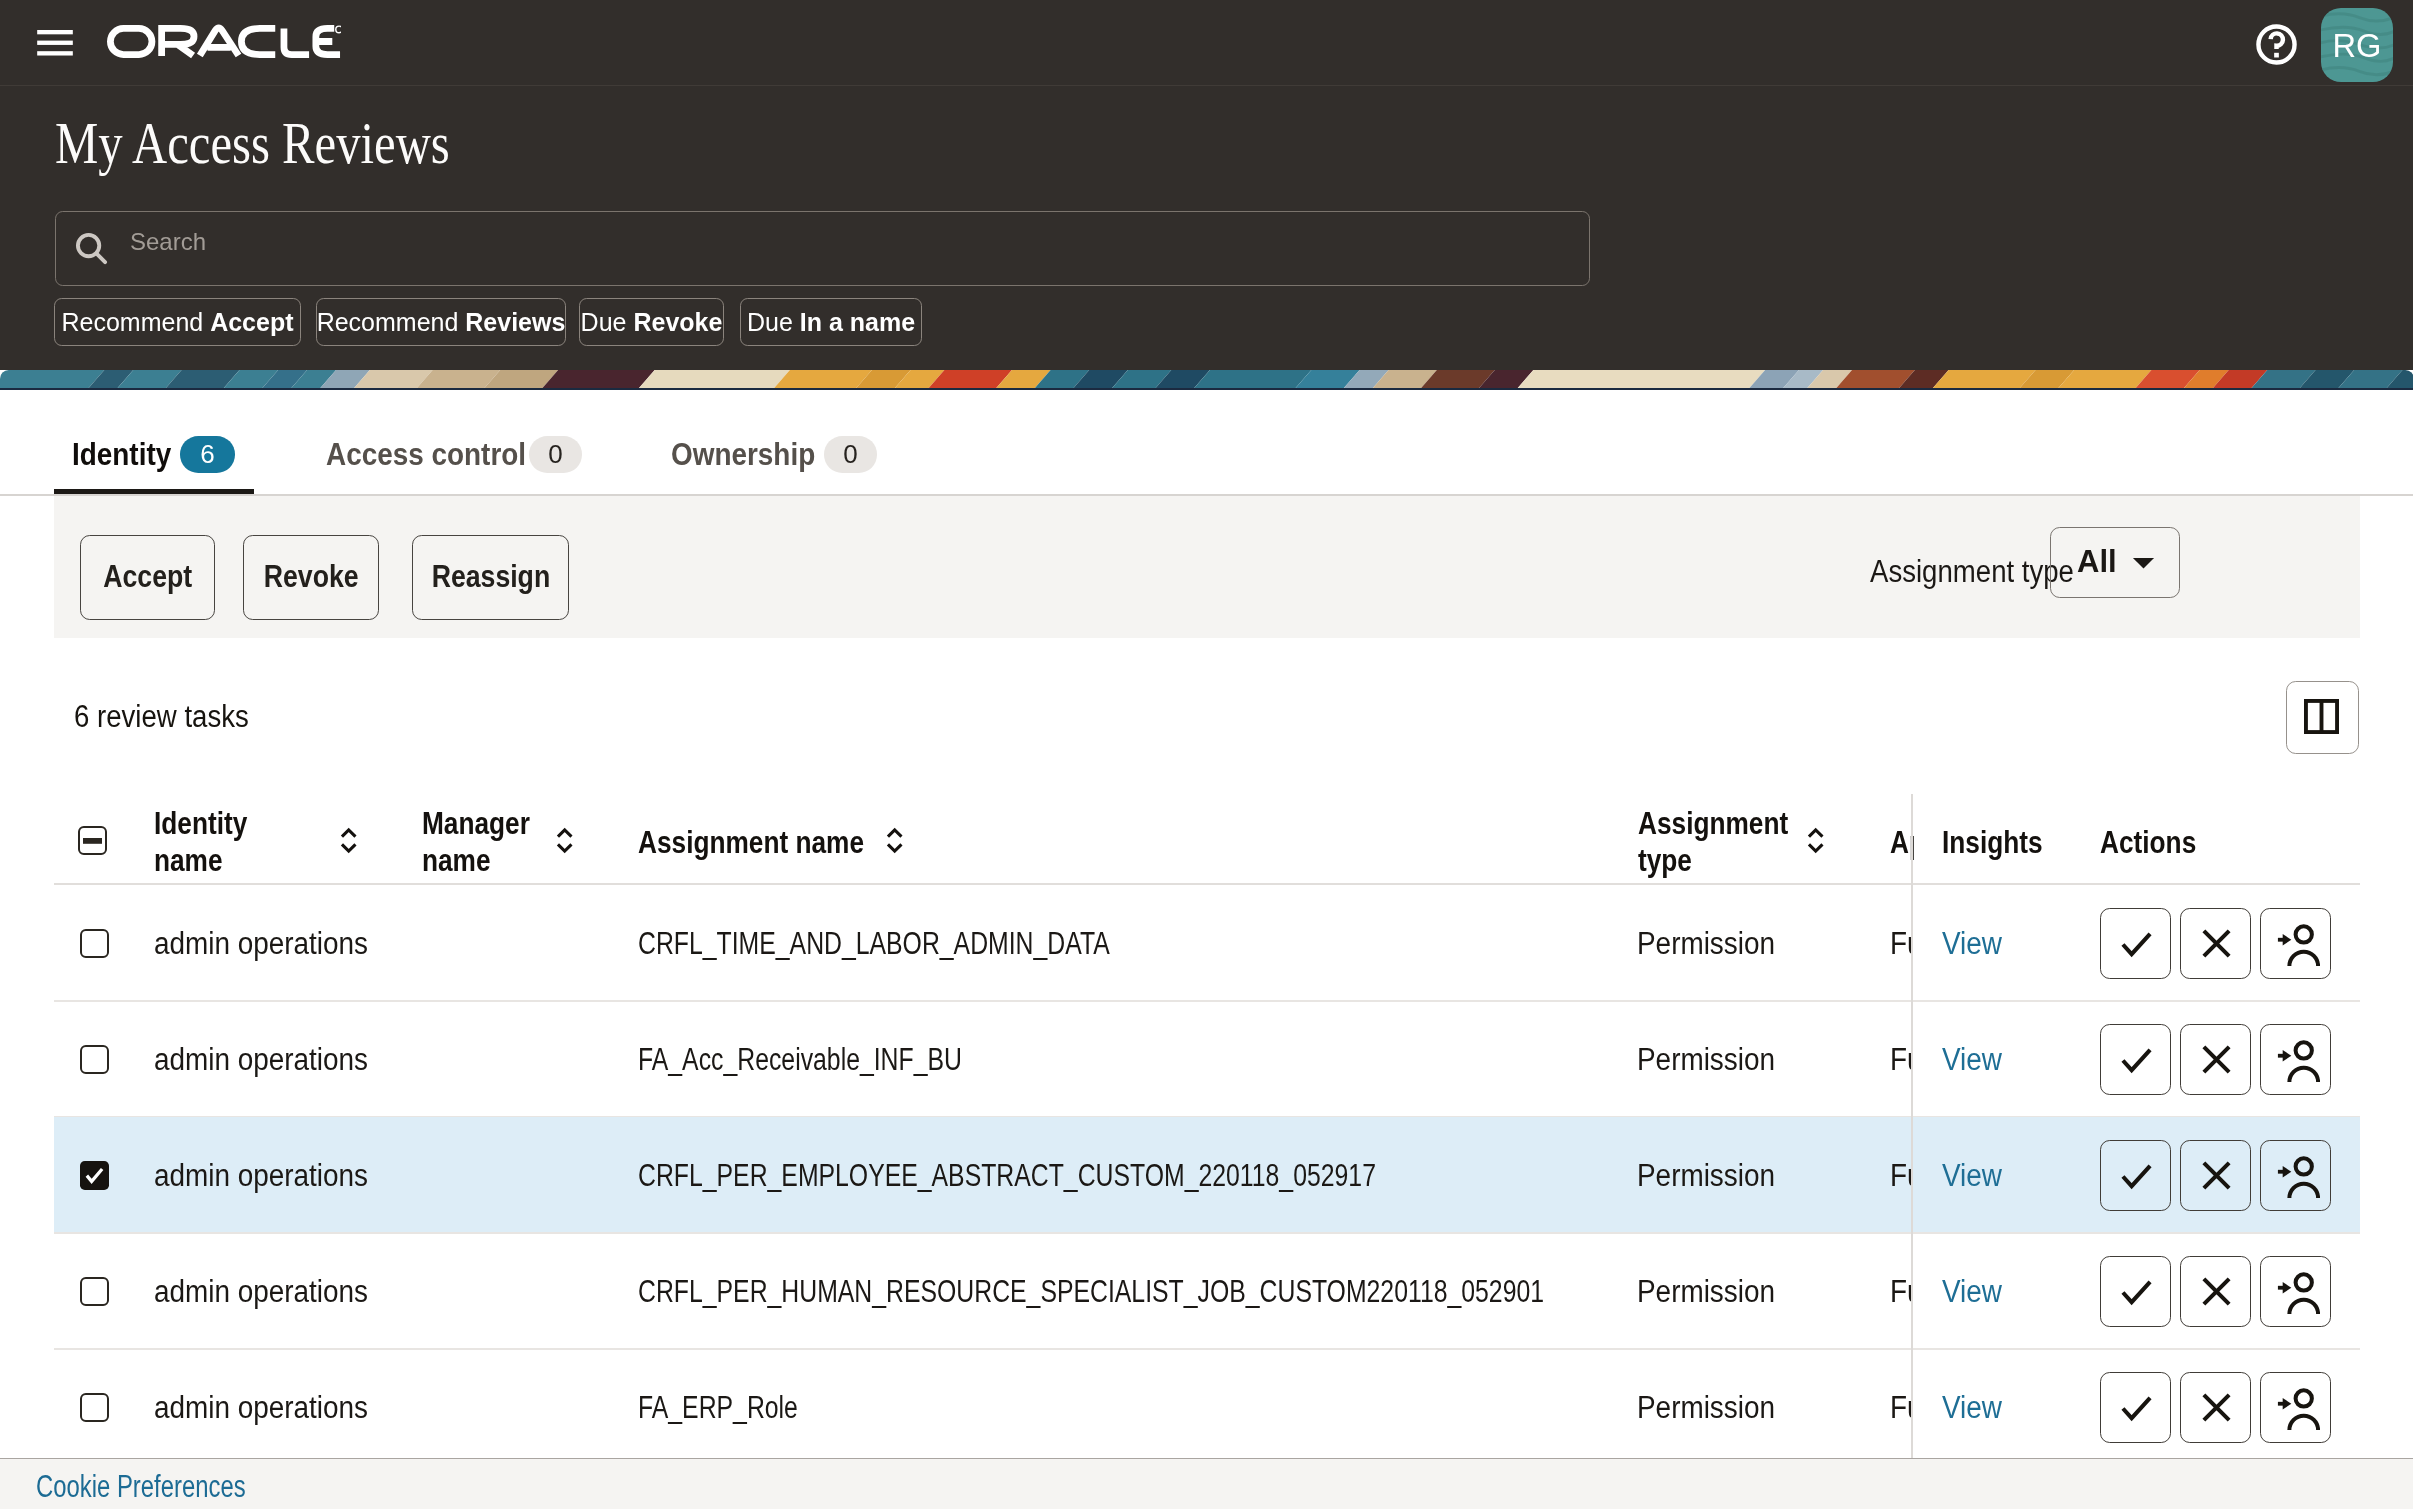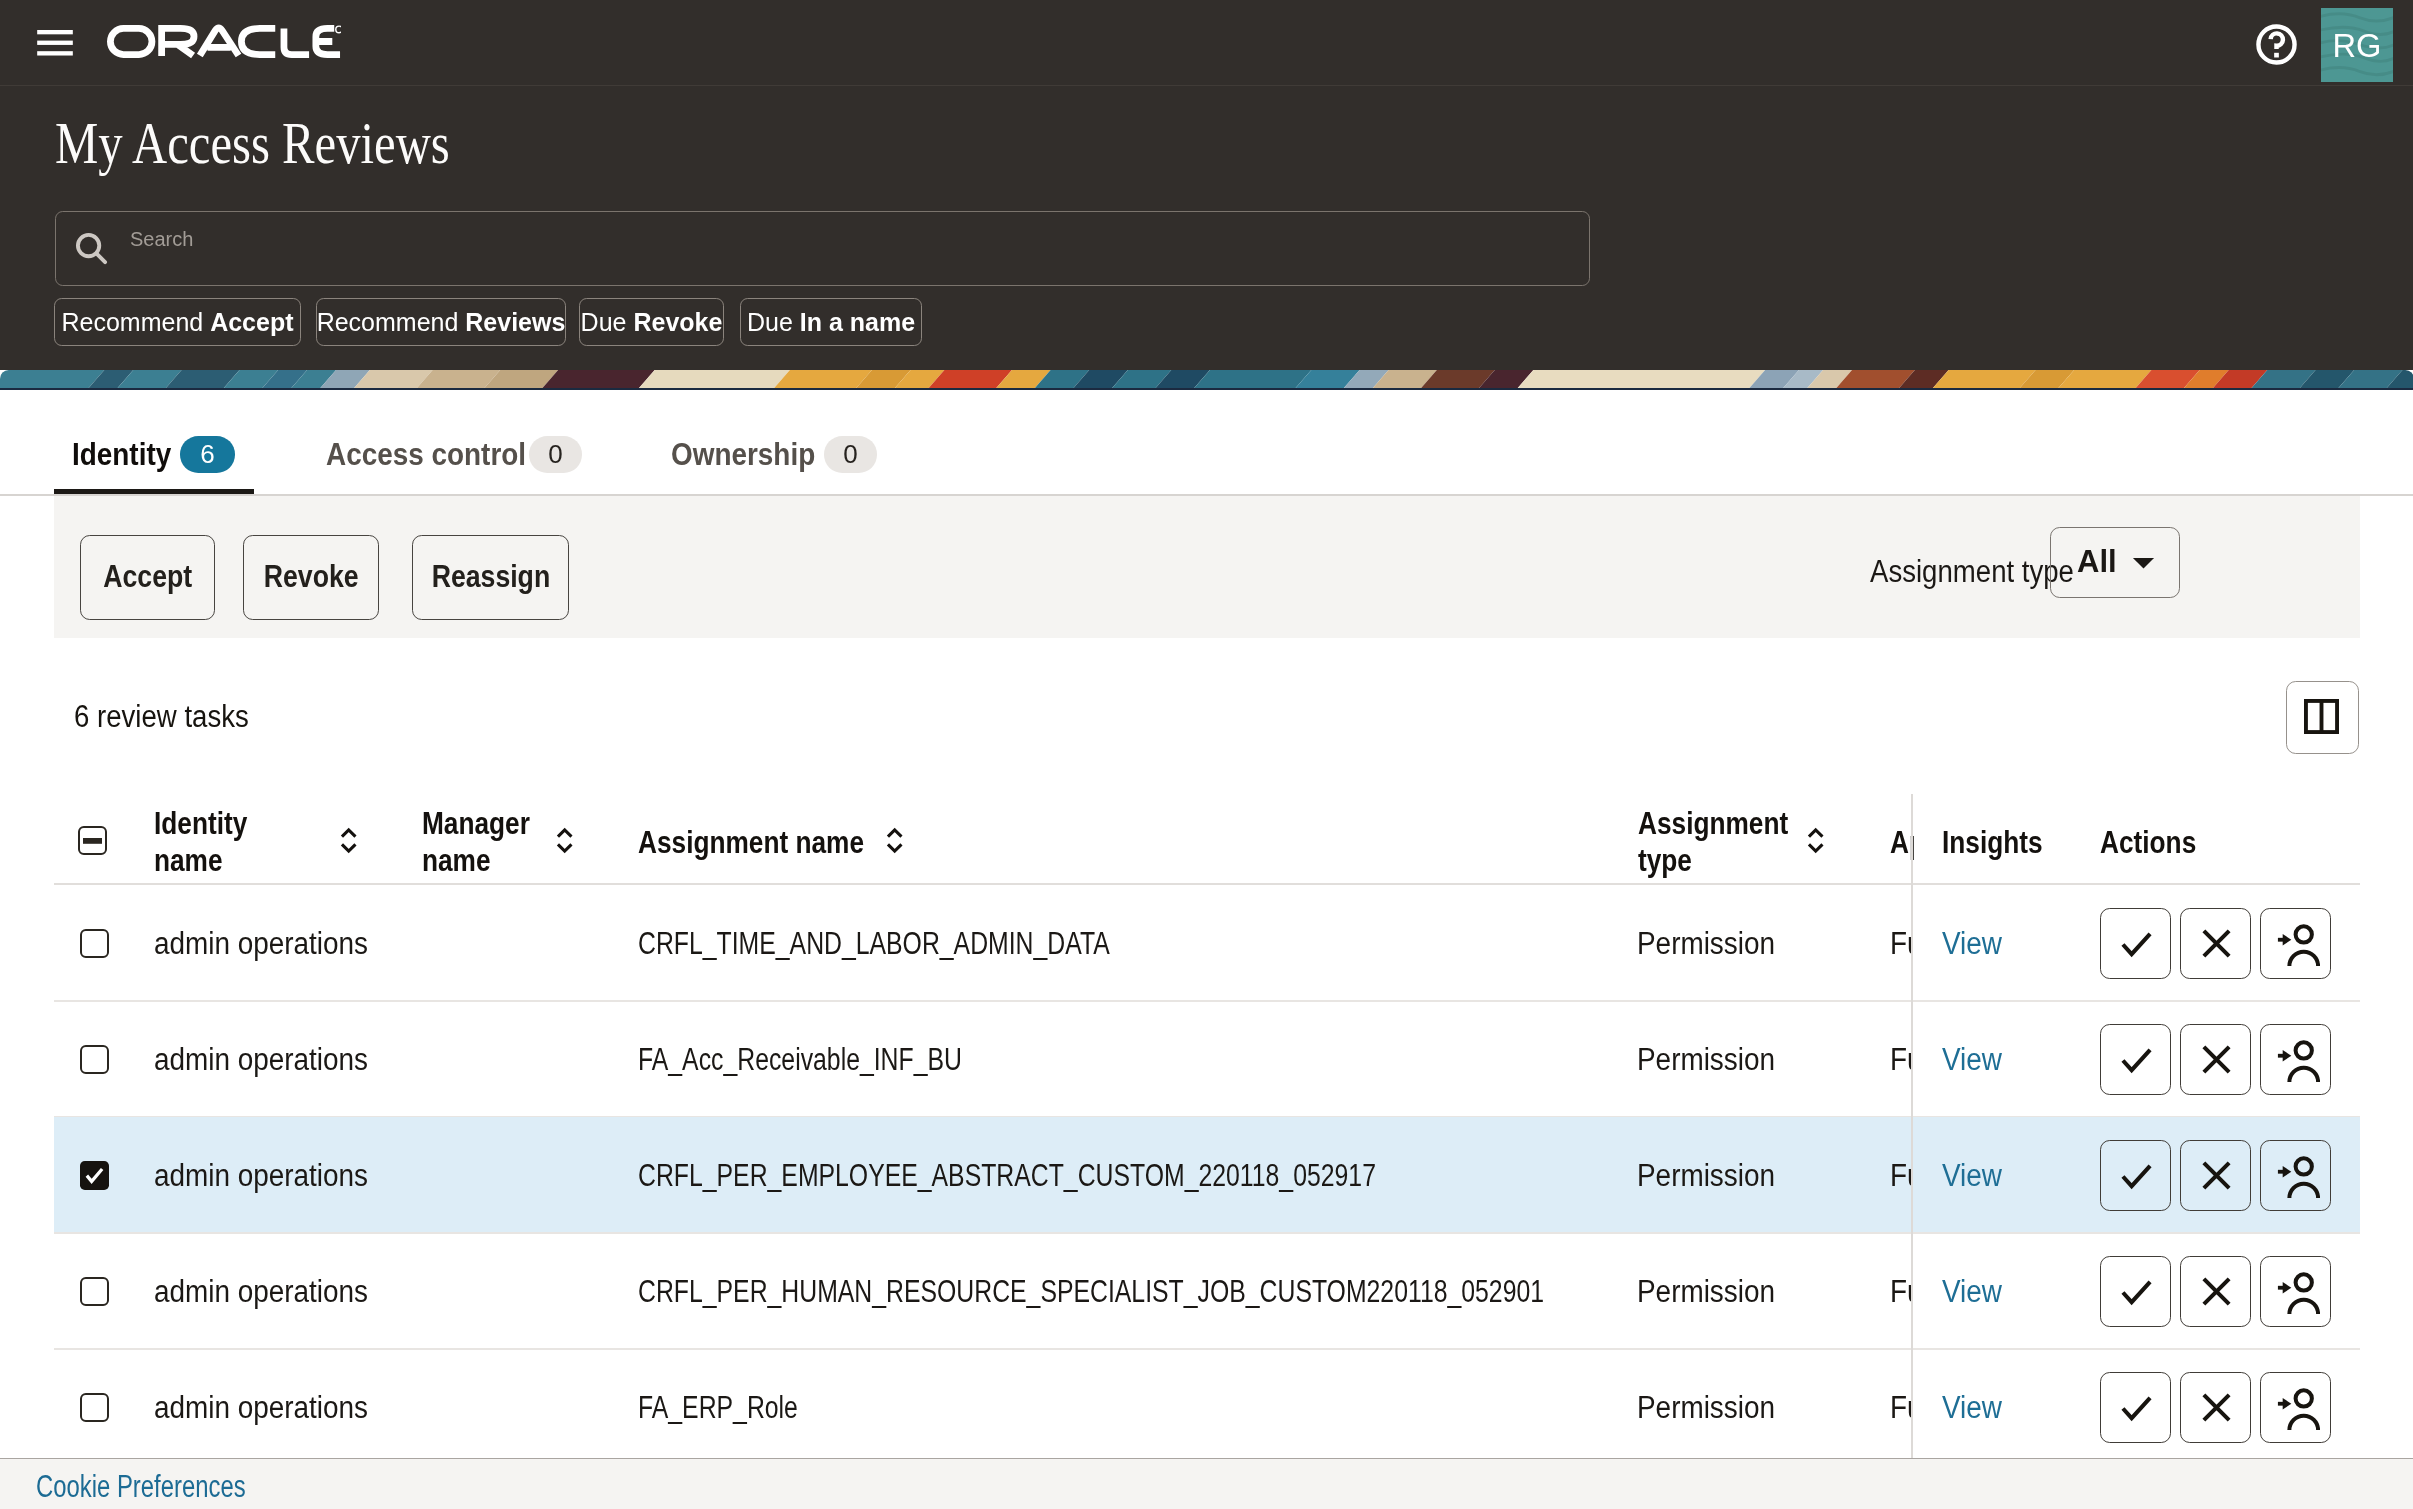--- a/index.html
+++ b/index.html
@@ -6,21 +6,21 @@
   html,body { width:2414px; height:1509px; overflow:hidden; background:#fff; }
   body { font-family:"Liberation Sans", sans-serif; }
   #page { position:relative; width:2414px; height:1509px; background:#fff; }
   .abs { position:absolute; }
 
   
   #topbar { left:0; top:0; width:2414px; height:85px; background:#322e2b; }
   #header { left:0; top:85px; width:2414px; height:285px; background:#322e2b; border-top:1.9px solid #403b37; }
   #title { left:55px; top:109px; font-family:"Liberation Serif", serif; font-size:59px; font-weight:400; color:#fcfbfa; transform:scaleX(0.825); transform-origin:left top; }
   #search { left:55px; top:211px; width:1535px; height:75px; border:1.9px solid #7b746d; border-radius:7.7px; }
-  #searchtxt { left:130px; top:228px; font-size:20px; color:#a29c96; }
+  #searchtxt { left:130px; top:228px; font-size:24px; color:#a29c96; }
   .chip { top:298px; height:48px; border:1.9px solid #8b847d; border-radius:7.7px; color:#fff; font-size:25px; display:flex; align-items:center; justify-content:center; white-space:nowrap; }
 
   
   #strip { left:0; top:370px; width:2414px; height:20px; border-radius:8.7px 8.7px 0 0; overflow:hidden; }
   #stripline { left:0; top:388px; width:2414px; height:2.4px; background:#1b2a40; }
 
   
   .tabtxt { font-size:31px; font-weight:700; transform:scaleX(0.9); transform-origin:left top; }
   .badge { height:37px; border-radius:18.3px; font-size:26px; text-align:center; line-height:37px; font-weight:400;}
   #underline { left:54px; top:489px; width:200px; height:6.8px; background:#1c1916; }
@@ -67,21 +67,21 @@
         <path d="M183,4.5 V24 Q183,31.5 191,31.5 H209"></path>
         <path d="M235,4.5 H228 Q216,4.5 216,13 V23 Q216,31.5 228,31.5 H241 M216,18 H233"></path>
       </g>
       <circle cx="240" cy="5.5" r="3.4" fill="none" stroke="#fff" stroke-width="1.5"></circle>
     </svg>
     <svg class="abs" style="left:2256px;top:24px" width="41" height="41" viewBox="0 0 42 42">
       <circle cx="21" cy="21" r="18.5" fill="none" stroke="#fff" stroke-width="4.5"></circle>
       <path d="M15,15.5 A6.3,6.3 0 1 1 21,22.2 L21,25.5" fill="none" stroke="#fff" stroke-width="4.6"></path>
       <rect x="18.6" y="29.5" width="4.8" height="4.8" fill="#fff"></rect>
     </svg>
-    <div class="abs" style="left:2321px;top:7.7px;width:72px;height:74px;border-radius:0;background:#4d9793;overflow:hidden">
+    <div class="abs" style="left:2321px;top:7.7px;width:72px;height:74px;border-radius:20px;background:#4d9793;overflow:hidden">
       <svg width="72" height="74" viewBox="0 0 75 77">
         <g fill="none" stroke="#41847f" stroke-width="3" opacity="0.55">
           <path d="M-5,10 Q20,2 40,10 T80,8"></path>
           <path d="M-5,24 Q25,16 45,24 T80,22"></path>
           <path d="M-5,38 Q15,30 40,38 T80,36"></path>
           <path d="M-5,52 Q25,44 45,52 T80,50"></path>
           <path d="M-5,66 Q20,58 40,66 T80,64"></path>
         </g>
         <text x="37.5" y="51" font-size="34" fill="#fff" text-anchor="middle" font-family="Liberation Sans, sans-serif">RG</text>
       </svg>

